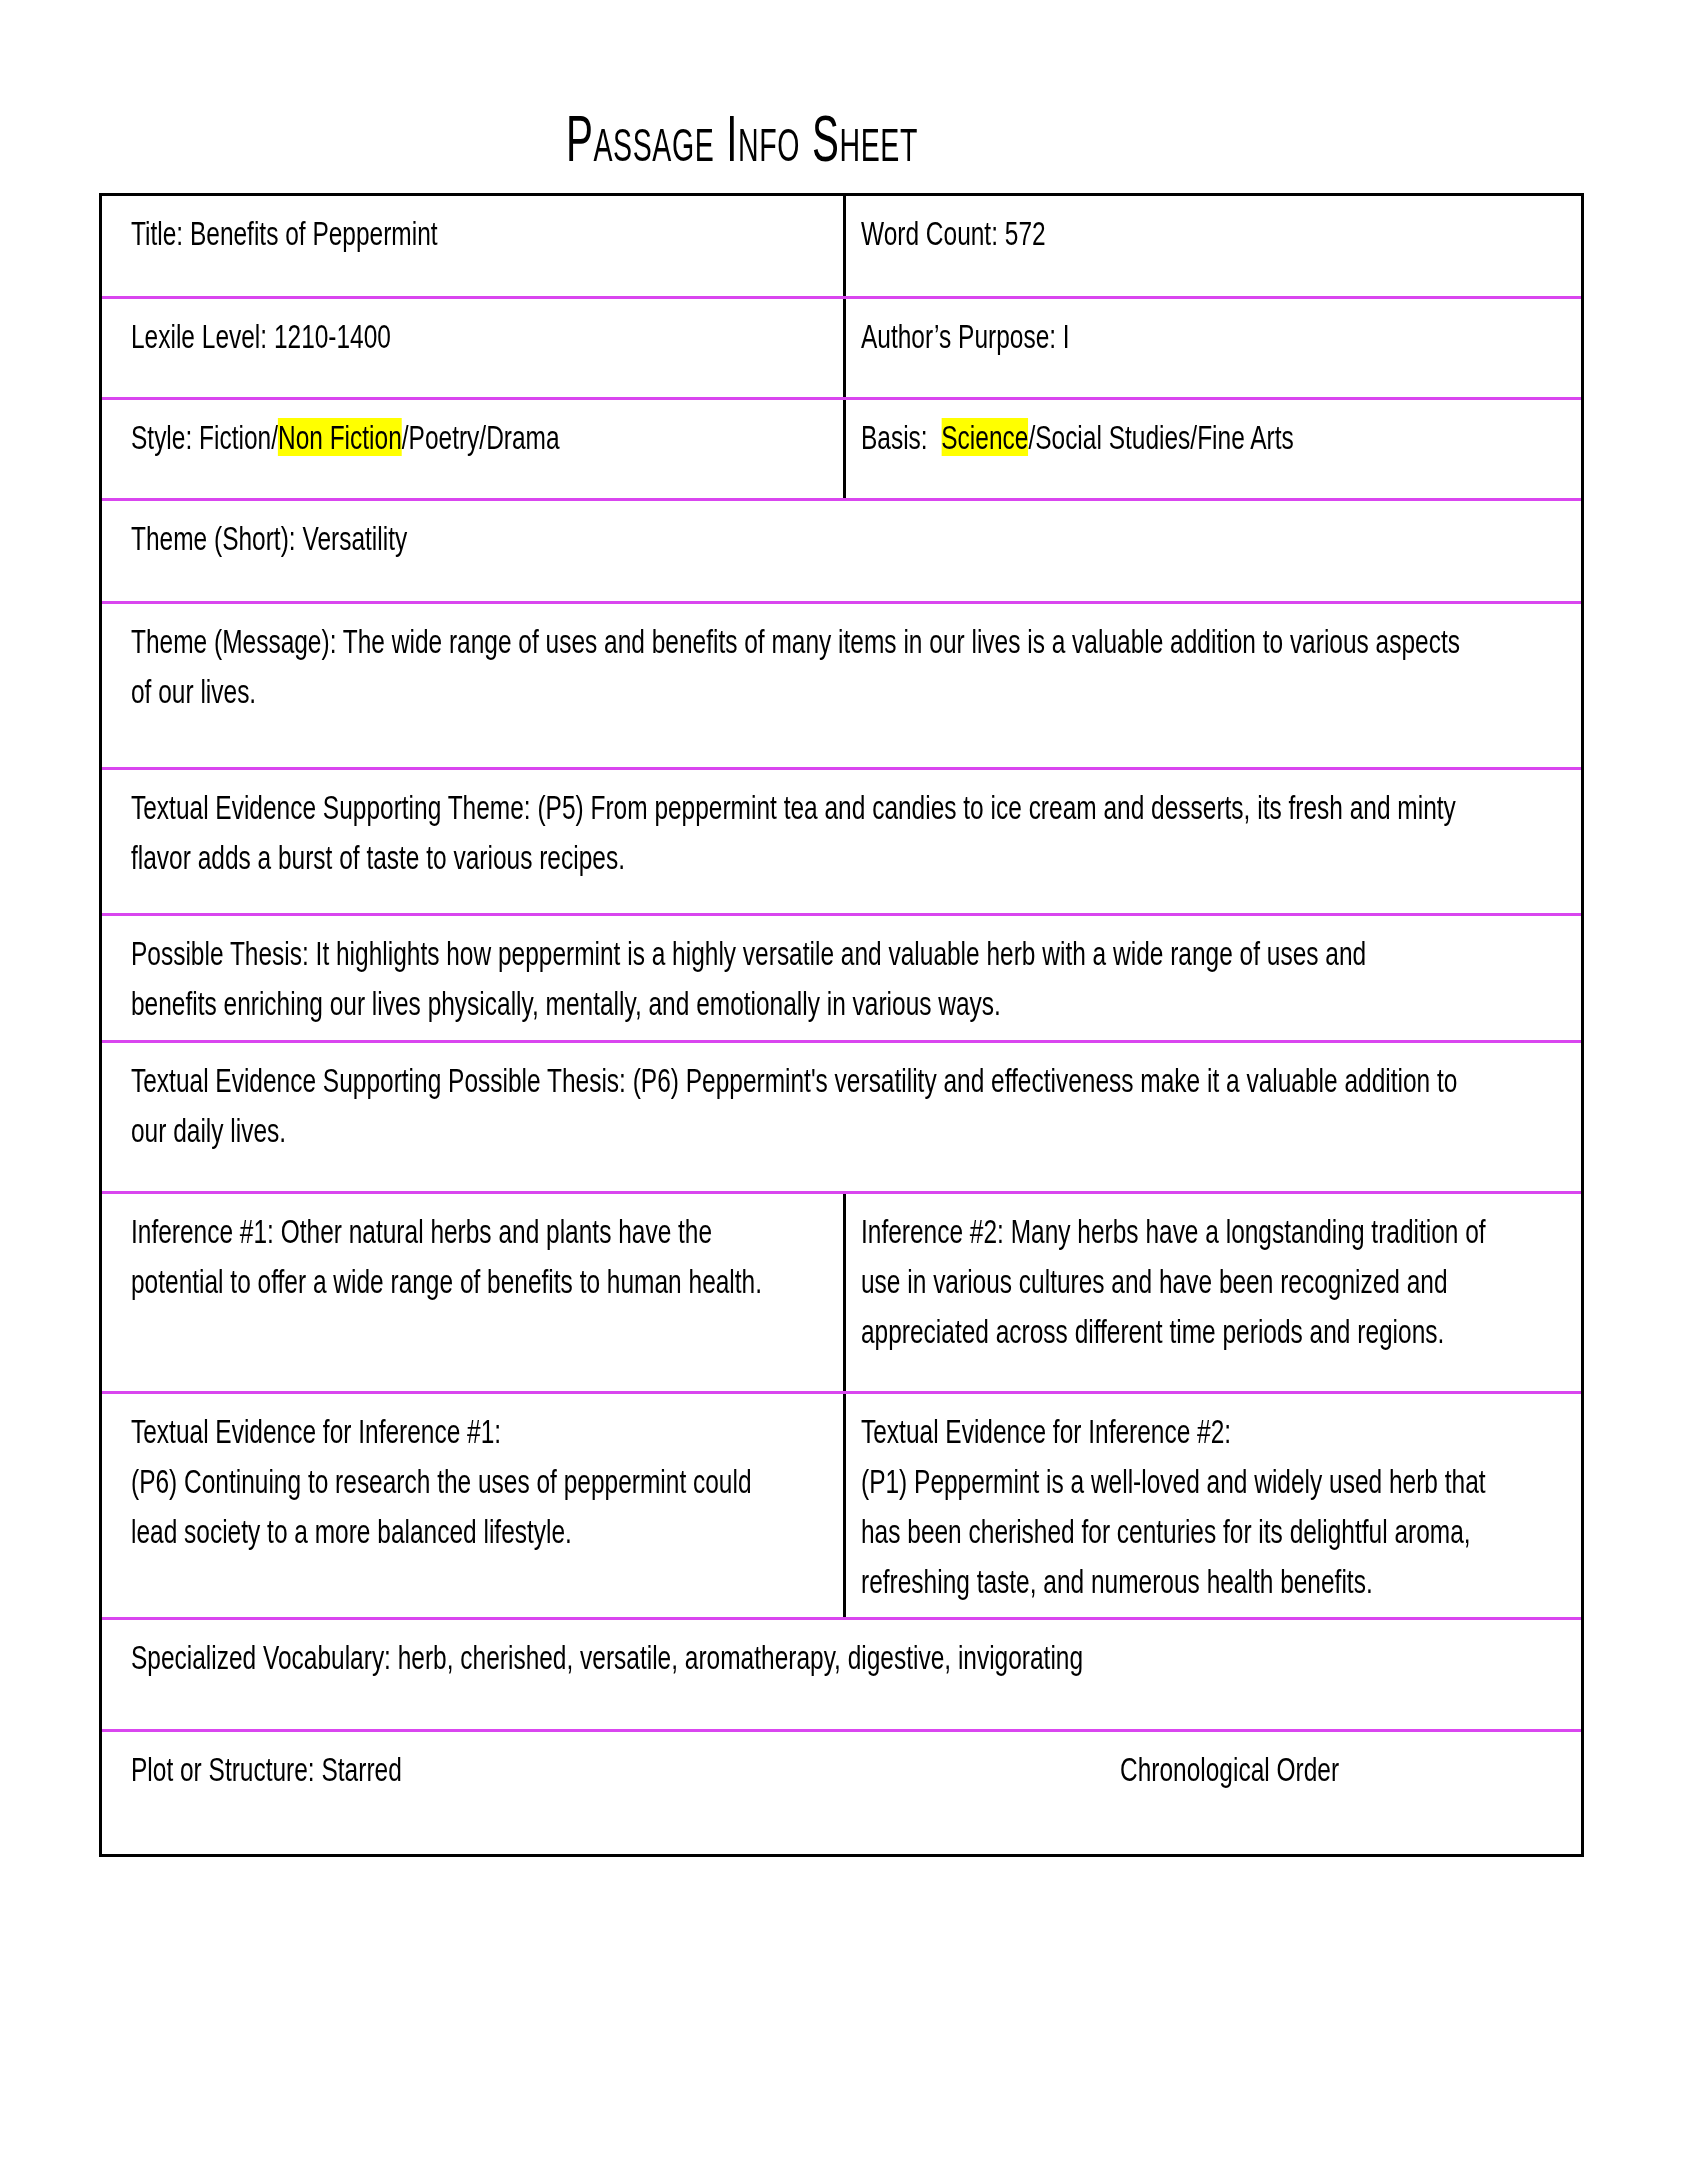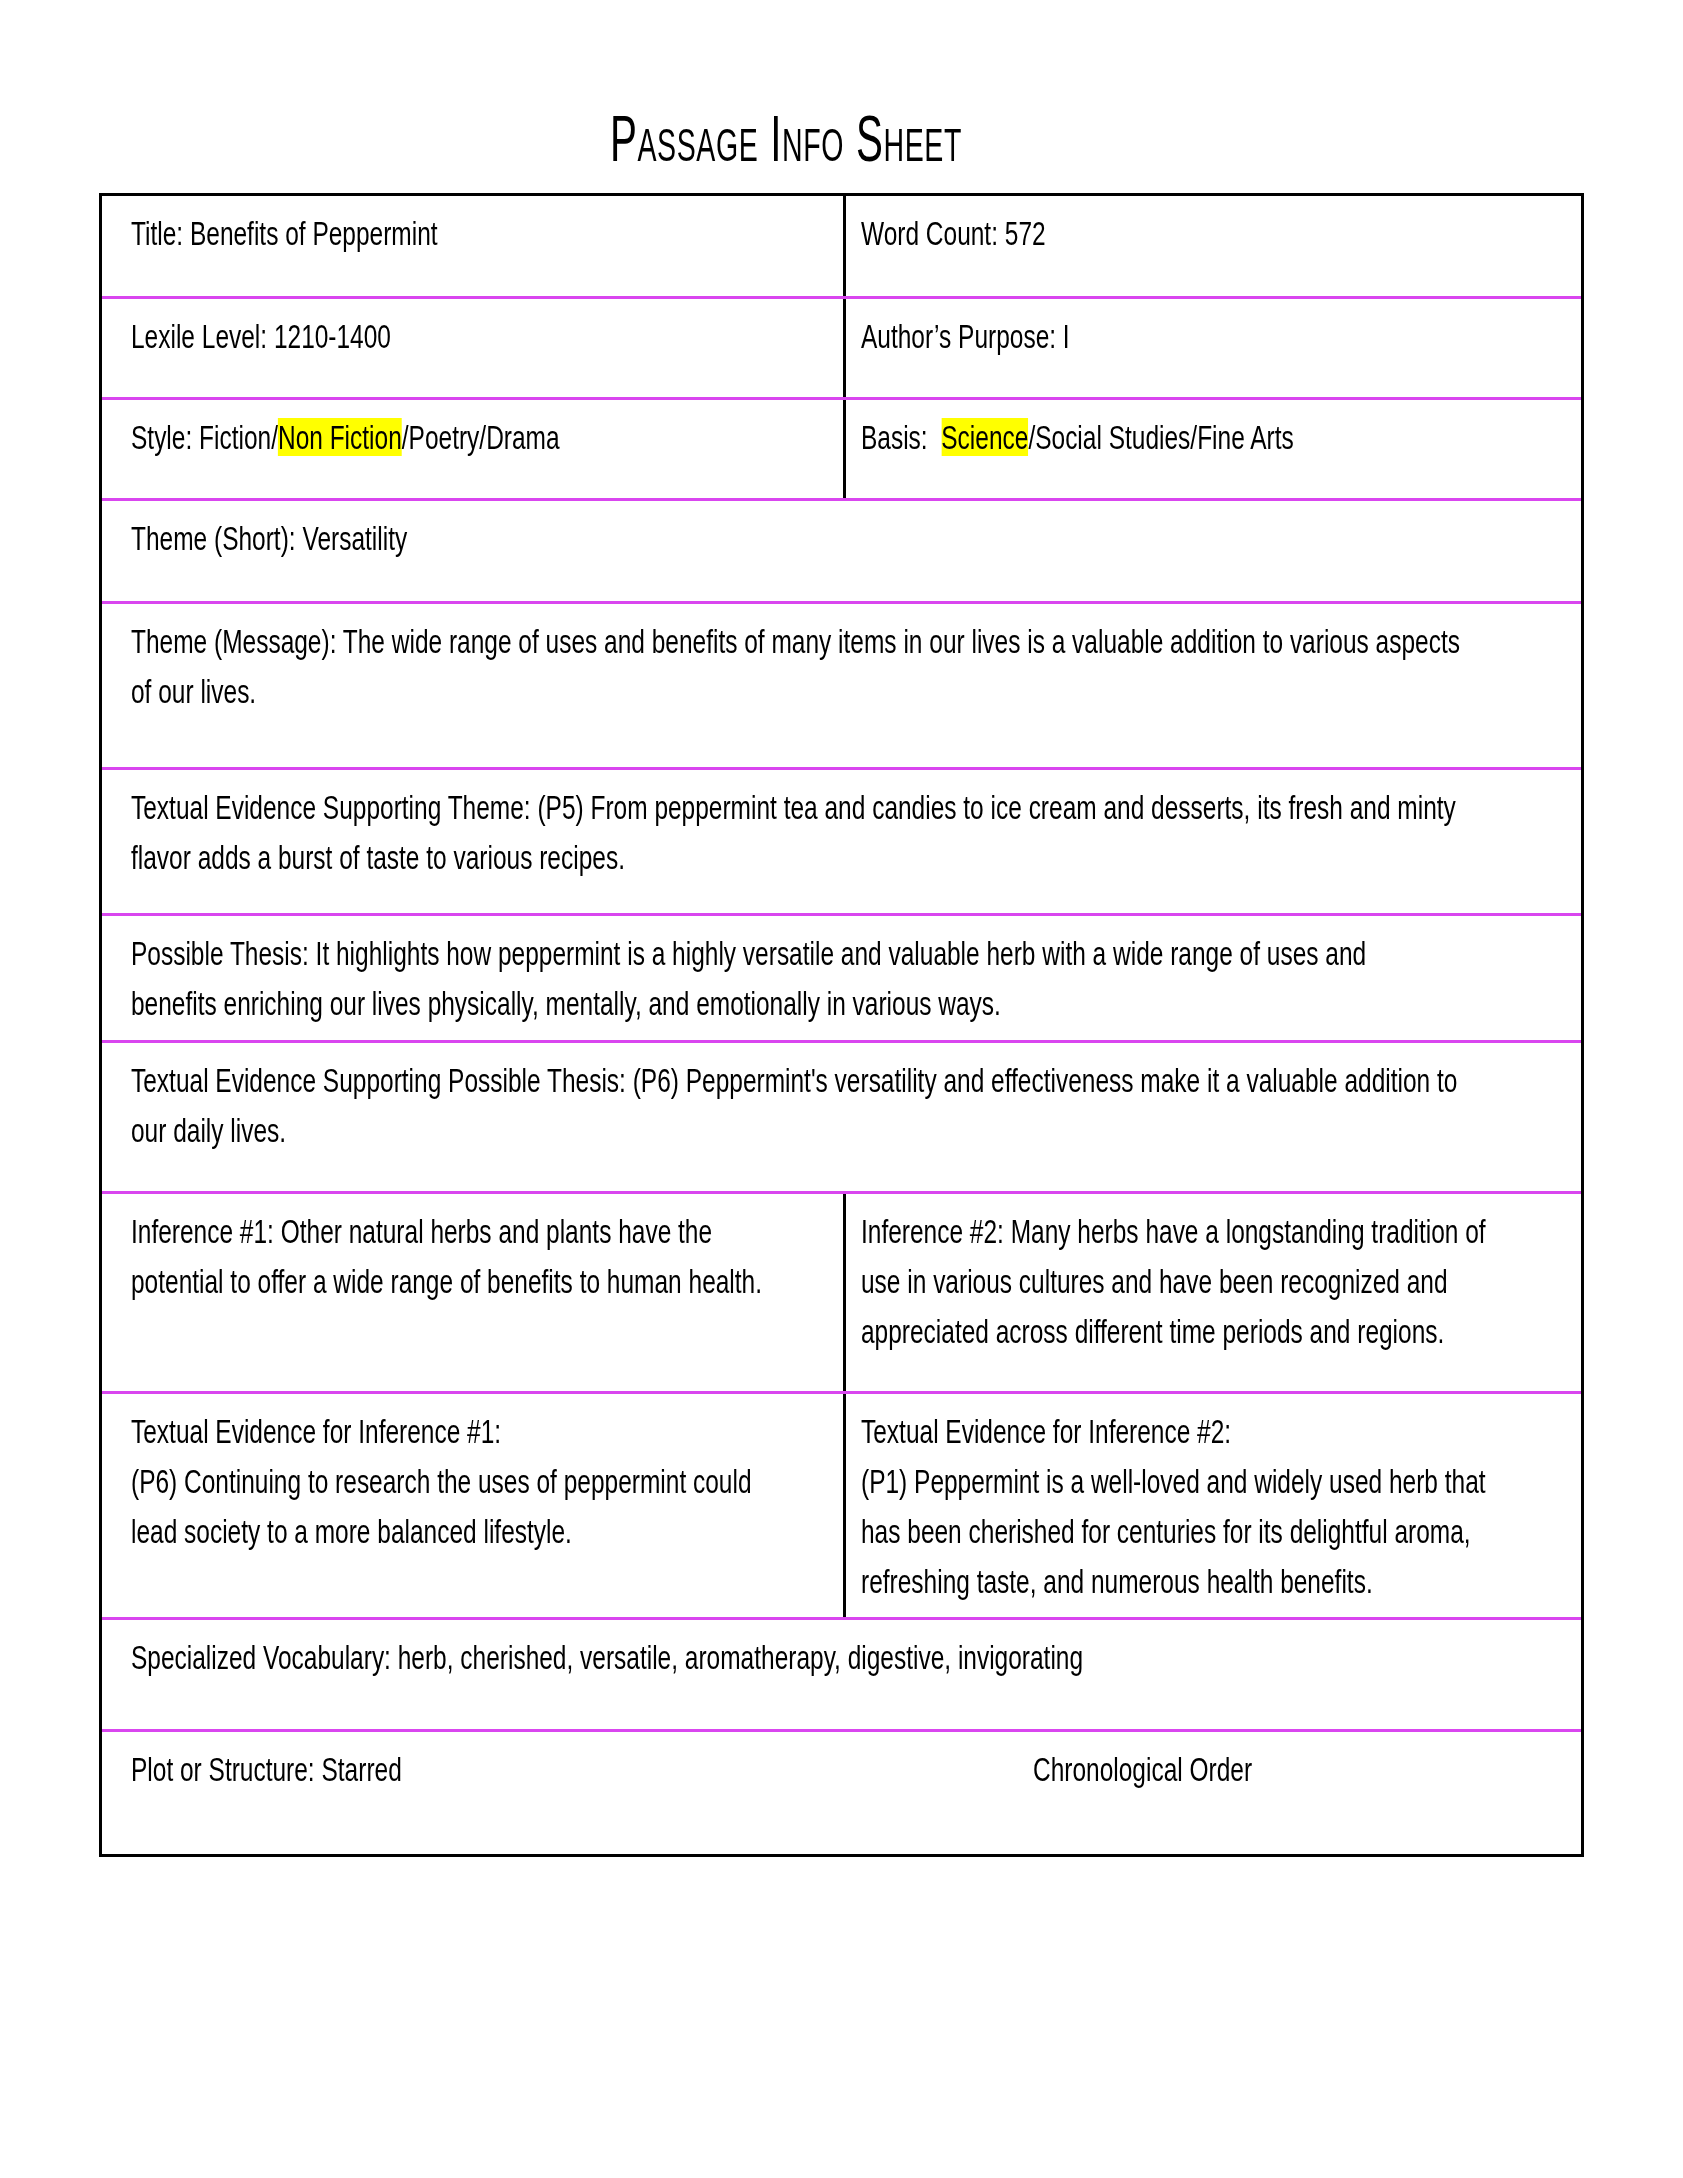--- a/index.html
+++ b/index.html
@@ -1,36 +1,36 @@
 <!DOCTYPE html>
 <html><head>
 <meta charset="utf-8">
 <style>
   html, body { margin: 0; padding: 0; background: #ffffff; }
   body { width: 1683px; height: 2178px; position: relative; overflow: hidden; font-family: "Liberation Sans", sans-serif; color: #000; }
   .page-title {
     position: absolute; left: 0; top: 99px; width: 1484px; text-align: center;
     font-family: "Liberation Sans", sans-serif; font-variant: small-caps;
-    font-size: 65px; line-height: 79px; letter-spacing: 1px; margin-left: 44px;
+    font-size: 65px; line-height: 79px; letter-spacing: 1px;
   }
   .page-title span { display: inline-block; transform: scaleX(0.62); transform-origin: center; }
   .sheet {
     position: absolute; left: 99px; top: 193px; width: 1485px;
     border: 3px solid #000; box-sizing: border-box;
   }
   .row { display: flex; border-top: 3px solid #d946ef; box-sizing: border-box; }
   .row:first-child { border-top: none; }
   .cell { box-sizing: border-box; padding: 12px 15px 0 29px; position: relative; overflow: hidden; }
   .cell.half-left { width: 744px; border-right: 3px solid #000; }
   .cell.half-right { flex: 1; padding-left: 15px; }
   .cell.full { flex: 1; border-radius: 16px; }
   .line { display: block; white-space: nowrap; font-size: 34px; line-height: 50px; height: 50px; }
   .line > span.inner { display: inline-block; transform: scaleX(0.72); transform-origin: left center; }
   .hl { background: #FFFF00; }
-  .chrono { position: absolute; left: 931px; top: 12px; }
+  .chrono { position: absolute; left: 1018px; top: 12px; }
 </style>
 </head>
 <body>
 
 <div class="page-title"><span>Passage Info Sheet</span></div>
 
 <div class="sheet">
 
   <div class="row" style="height:100px">
     <div class="cell half-left">

